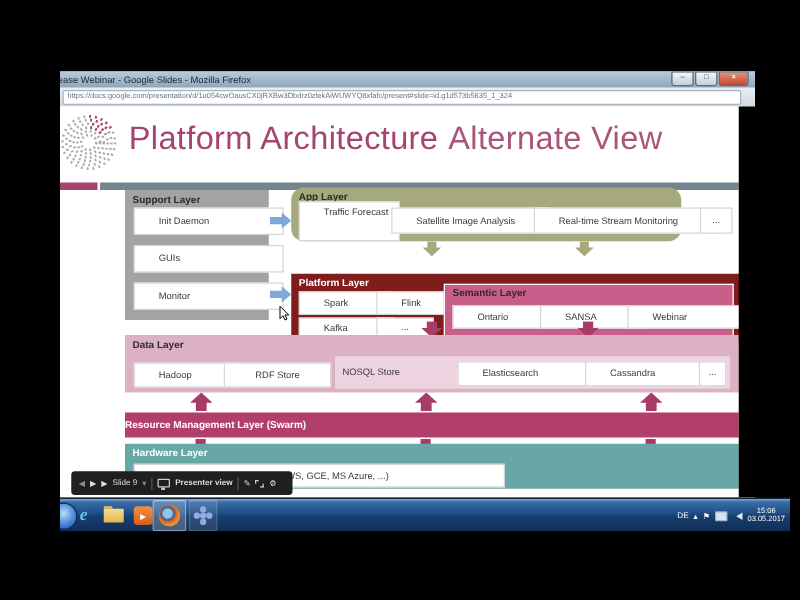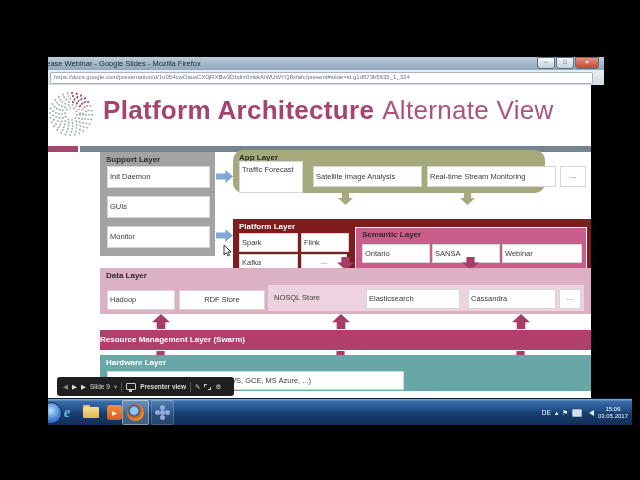--- a/index.html
+++ b/index.html
@@ -18,28 +18,28 @@
   .winbtn.close{width:22px;background:linear-gradient(#e69079,#c04a33);color:#fff;font-weight:bold;}
   .navbar{position:absolute;left:0;top:13px;width:556px;height:15px;
           background:linear-gradient(#e9eef3,#d2dae3);border-bottom:1px solid #b3bdc9;}
   .urlfield{position:absolute;left:2px;top:2px;width:538px;height:10px;background:#fff;
             border:1px solid #a9b4c0;border-radius:2px;font-size:6px;line-height:9px;color:#68737e;
             padding-left:3px;white-space:nowrap;overflow:hidden;}
   .content{position:absolute;left:0;top:28px;width:556px;height:313px;background:#fff;overflow:hidden;}
   .blackstrip{position:absolute;right:0;top:0;width:13px;height:313px;background:#000;}
   
   .slide-title{position:absolute;left:55px;top:10px;font-size:26px;color:#a5446f;white-space:nowrap;letter-spacing:.3px;}
-  .slide-title .main{font-weight:700;text-align:right;}
+  .slide-title .main{font-weight:400;text-align:right;}
   .slide-title .sub{font-weight:400;margin-left:8px;color:#aa5579;}
   .divider-pink{left:0;top:61px;width:30px;height:6px;background:#a5446f;}
   .divider-gray{left:32px;top:61px;width:511px;height:6px;background:#74858f;}
   .layer-label{font-size:8px;font-weight:bold;padding:3px 0 0 6px;color:#2b2b2b;}
   .layer-label.light{color:#fff;}
   .wb{position:absolute;background:#fff;border:1px solid #d6d6d6;font-size:7.5px;color:#3a3a3a;
-      padding-left:2px;white-space:nowrap;overflow:hidden;}
+      padding-left:19px;white-space:nowrap;overflow:hidden;}
   .ctr{text-align:center;padding-left:0;}
   .lay-support{left:52px;top:67px;width:115px;height:104px;background:#a3a3a3;}
   .lay-app{left:185px;top:65px;width:312px;height:43px;background:#a5a97b;border-radius:10px;}
   .lay-platform{left:185px;top:134px;width:399px;height:55px;background:#7f1d1d;}
   .lay-semantic{position:absolute;left:122px;top:8px;width:230px;height:43px;background:#ca5e8b;border:1.5px solid #fff;}
   .lay-data{left:52px;top:183px;width:491px;height:46px;background:#dcb1c6;}
   .nosql{position:absolute;left:168px;top:17px;width:316px;height:26px;background:#ecd3df;}
   .nosql-label{position:absolute;left:6px;top:0;font-size:7.5px;line-height:26px;color:#3a3a3a;}
   .lay-rml{left:52px;top:245px;width:491px;height:20px;background:#b23e6b;color:#fff;
            font-size:8px;font-weight:bold;text-align:left;line-height:20px;}

